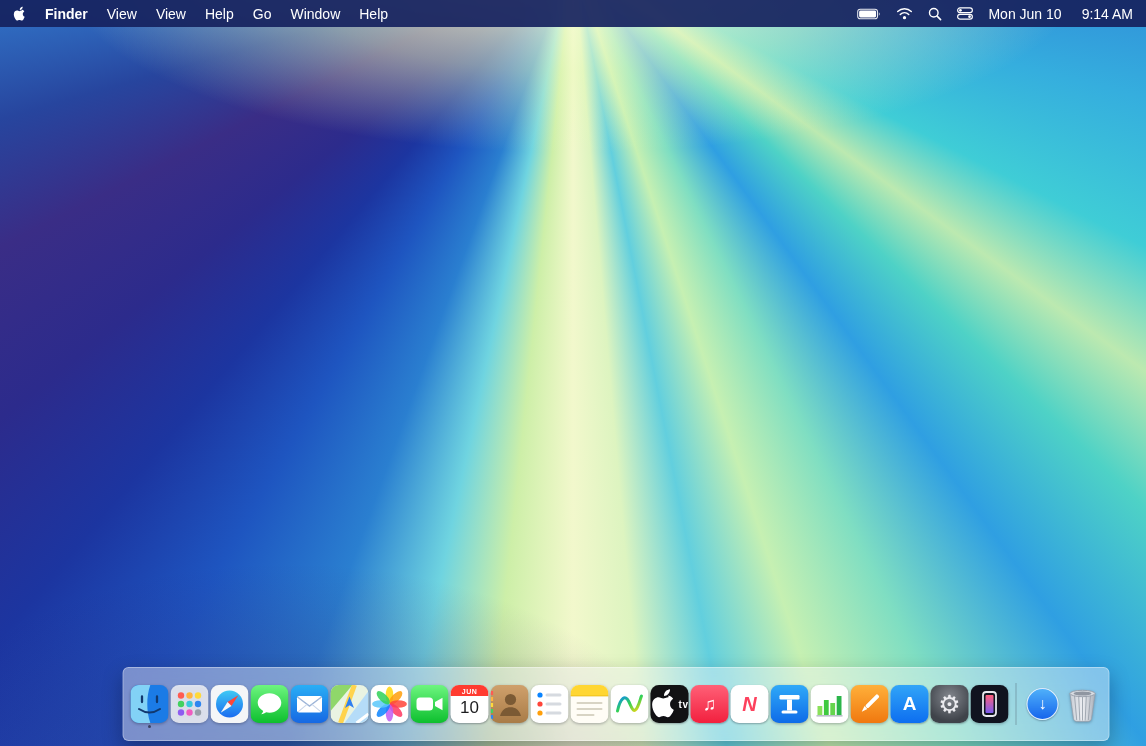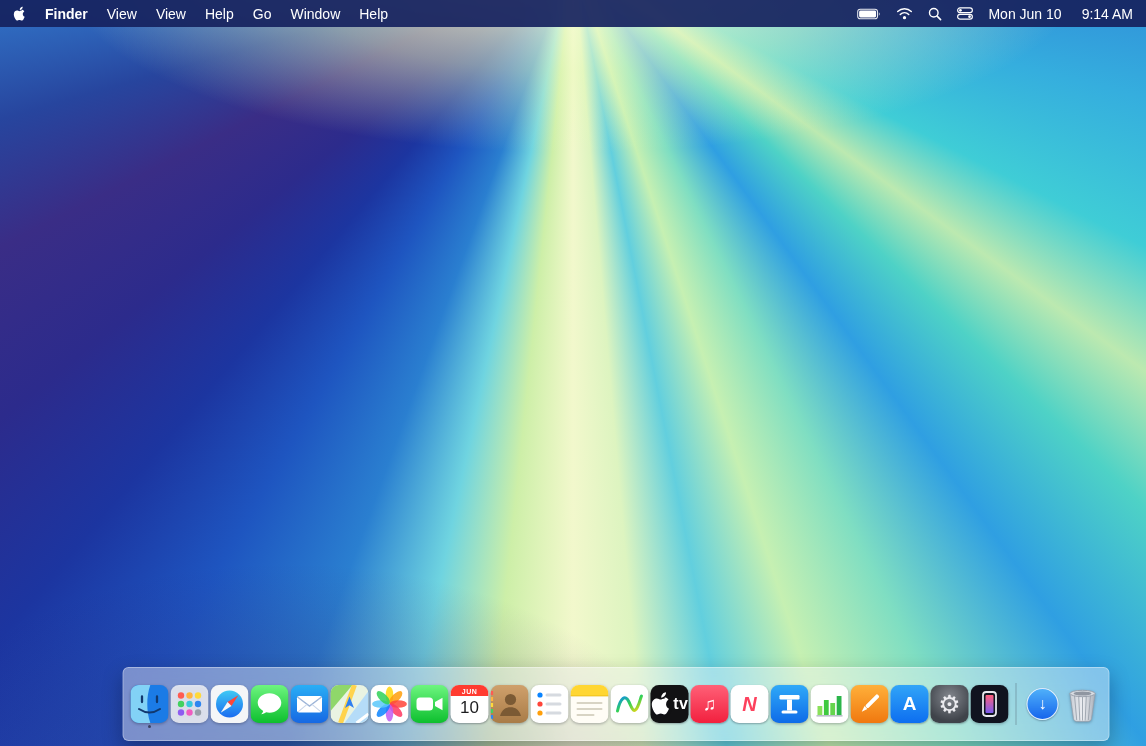--- a/index.html
+++ b/index.html
@@ -57,21 +57,21 @@
   .run-dot { position:absolute; left:50%; bottom:-5px; transform:translateX(-50%);
     width:3px; height:3px; border-radius:50%; background:rgba(25,25,40,.65); }
   .dock-sep { width:1px; height:42px; background:rgba(50,50,65,.32); margin:0 5px; }
 
   
   .cal { background:#fff; flex-direction:column; justify-content:flex-start; }
   .cal-month { width:100%; text-align:center; background:#ff3b30; color:#fff;
     font-size:7px; font-weight:bold; letter-spacing:.5px; padding:2.5px 0 1.5px; }
   .cal-day { font-size:17px; font-weight:400; color:#1c1c1e; line-height:24px; }
   .tv { background:#121214; gap:2px; }
-  .tv-txt { color:#fff; font-weight:bold; font-size:16px; letter-spacing:.5px; }
+  .tv-txt { color:#fff; font-weight:bold; font-size:10px; letter-spacing:.5px; }
   .news { background:#fff; }
   .news-n { color:#fd415d; font-weight:800; font-size:20px; font-style:italic; }
   .music { background:linear-gradient(#ff6077,#f2203e); }
   .music-note { color:#fff; font-size:18px; }
   .appstore { background:linear-gradient(#31a5f8,#0d6ef0); }
   .appstore-a { color:#fff; font-weight:700; font-size:19px; }
   .settings { background:radial-gradient(circle at 50% 32%, #83878e, #3f434a 75%); }
   .settings-gear { color:#ececf0; font-size:25px; line-height:38px; }
   .dl-wrap { display:flex; align-items:center; justify-content:center; box-shadow:none; background:transparent; }
   .dl-circle { width:32px; height:32px; border-radius:50%;

